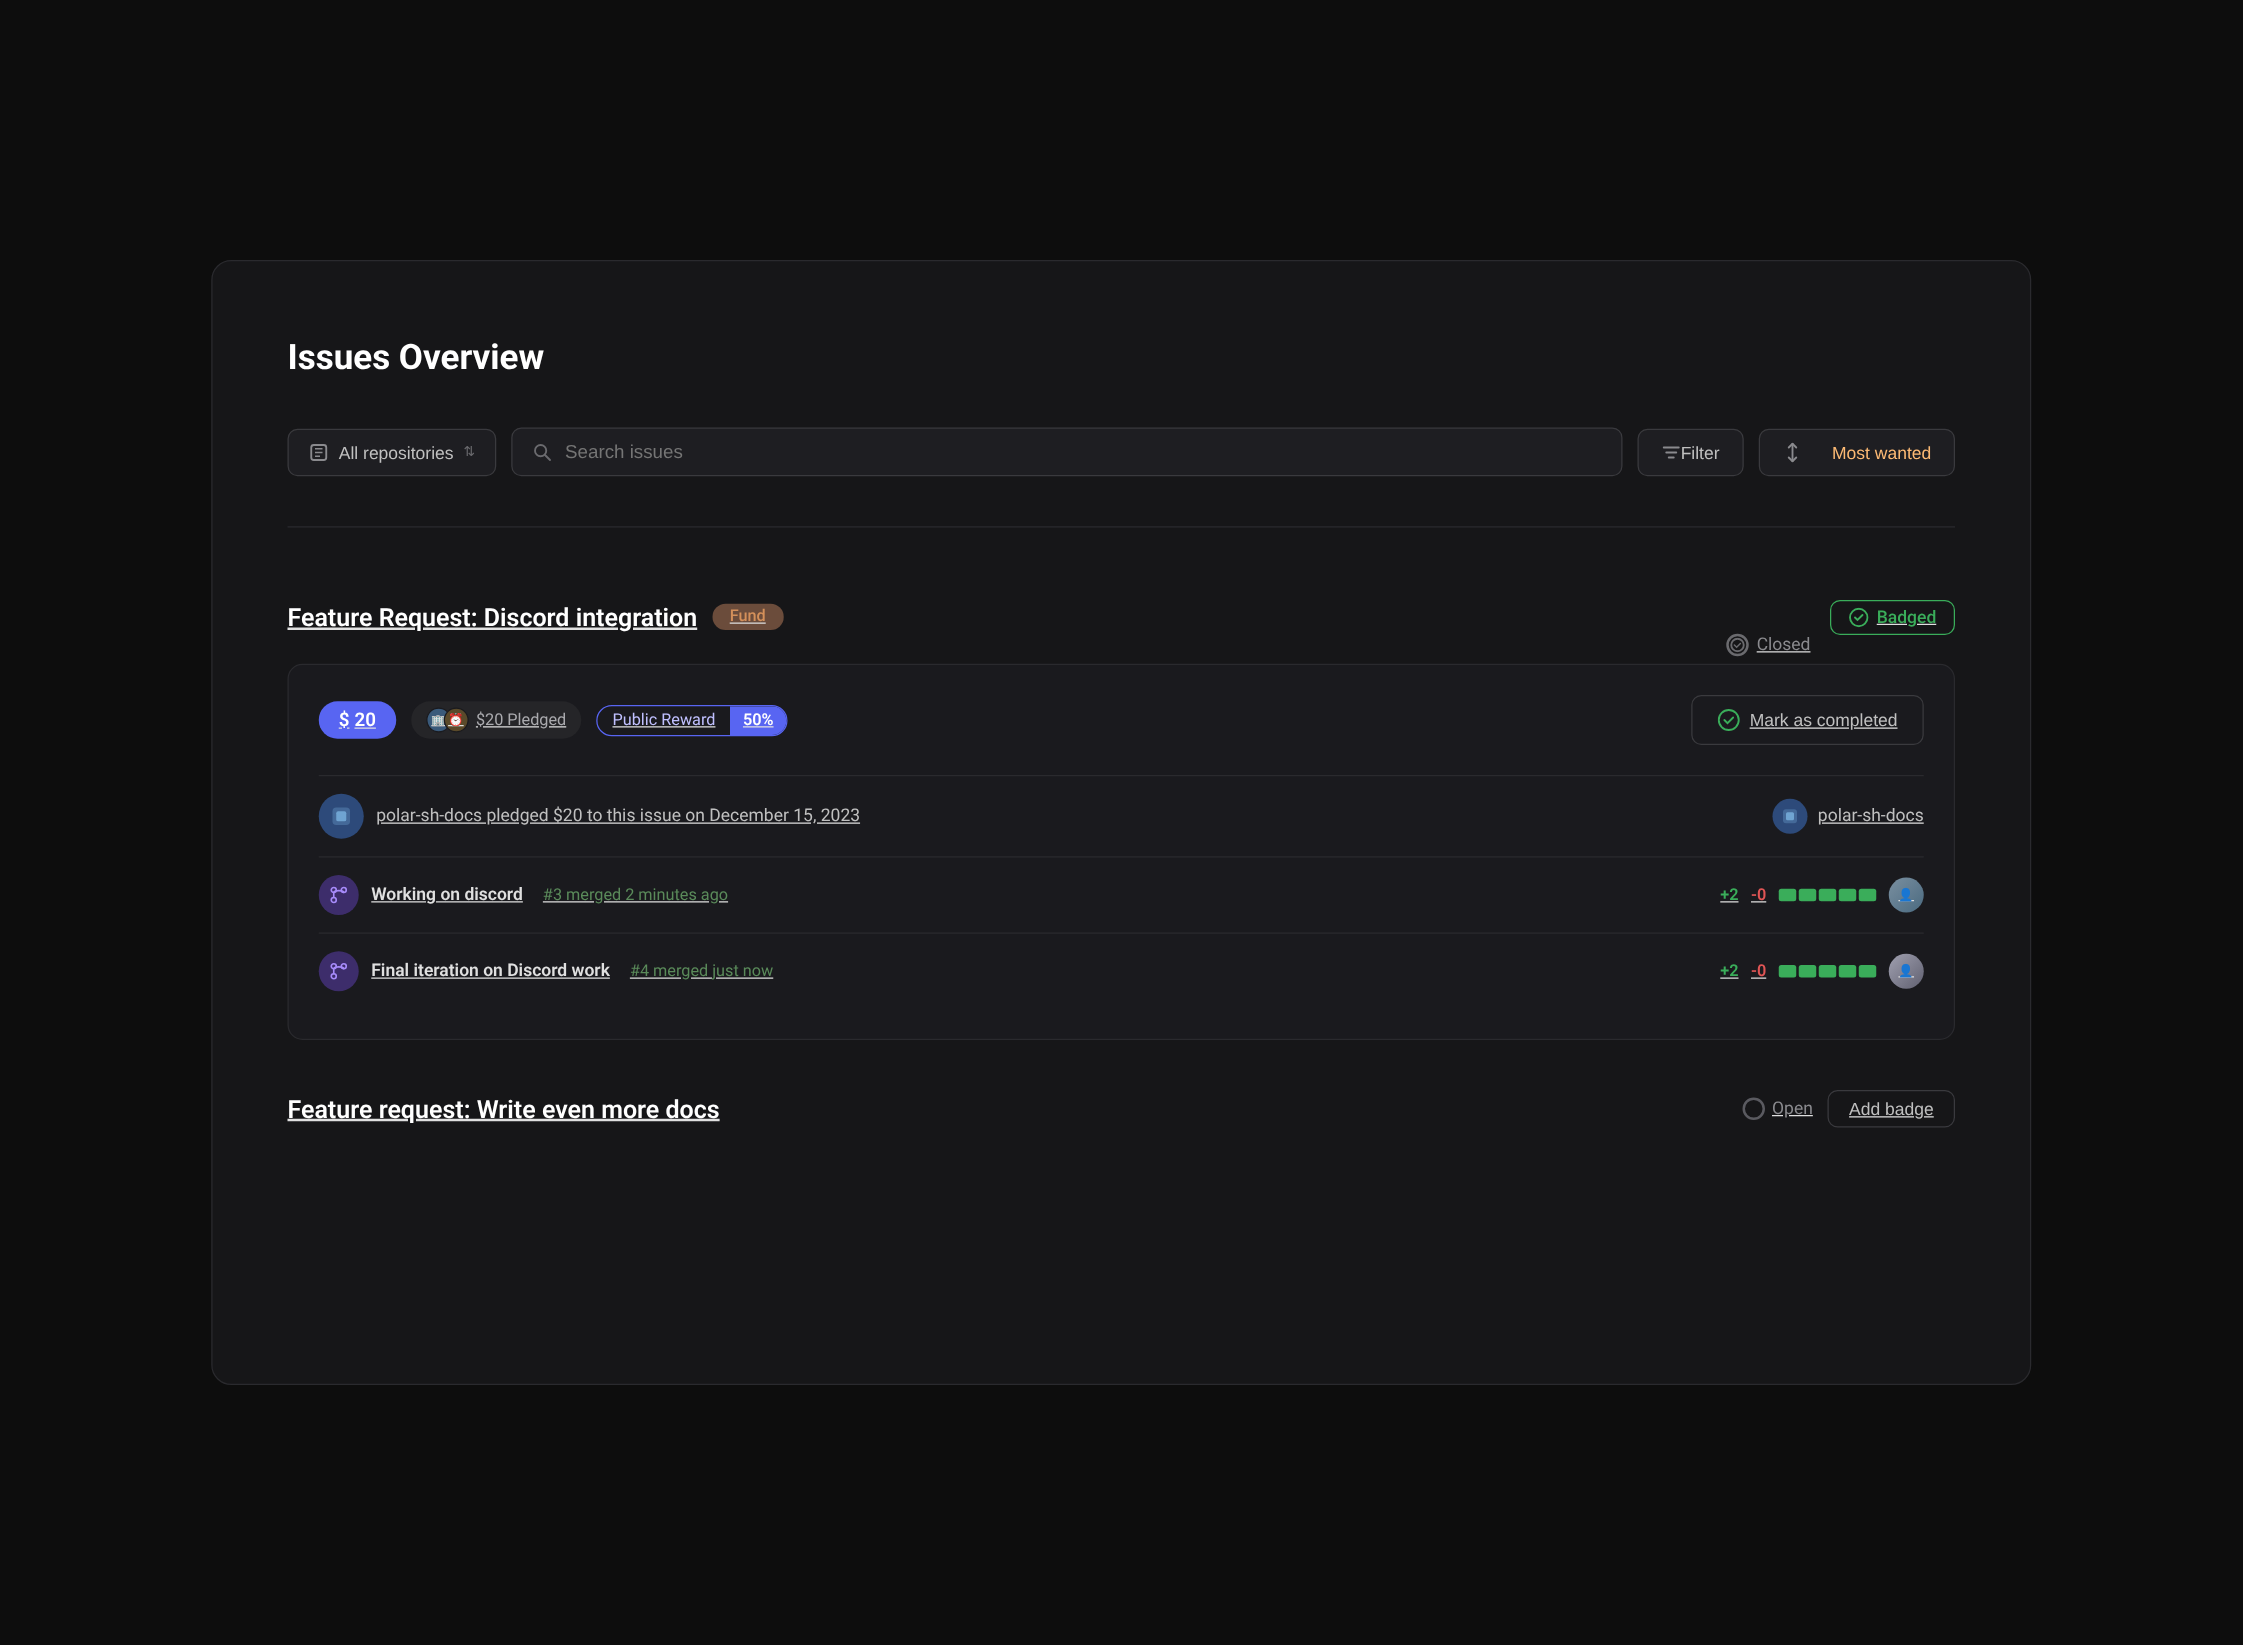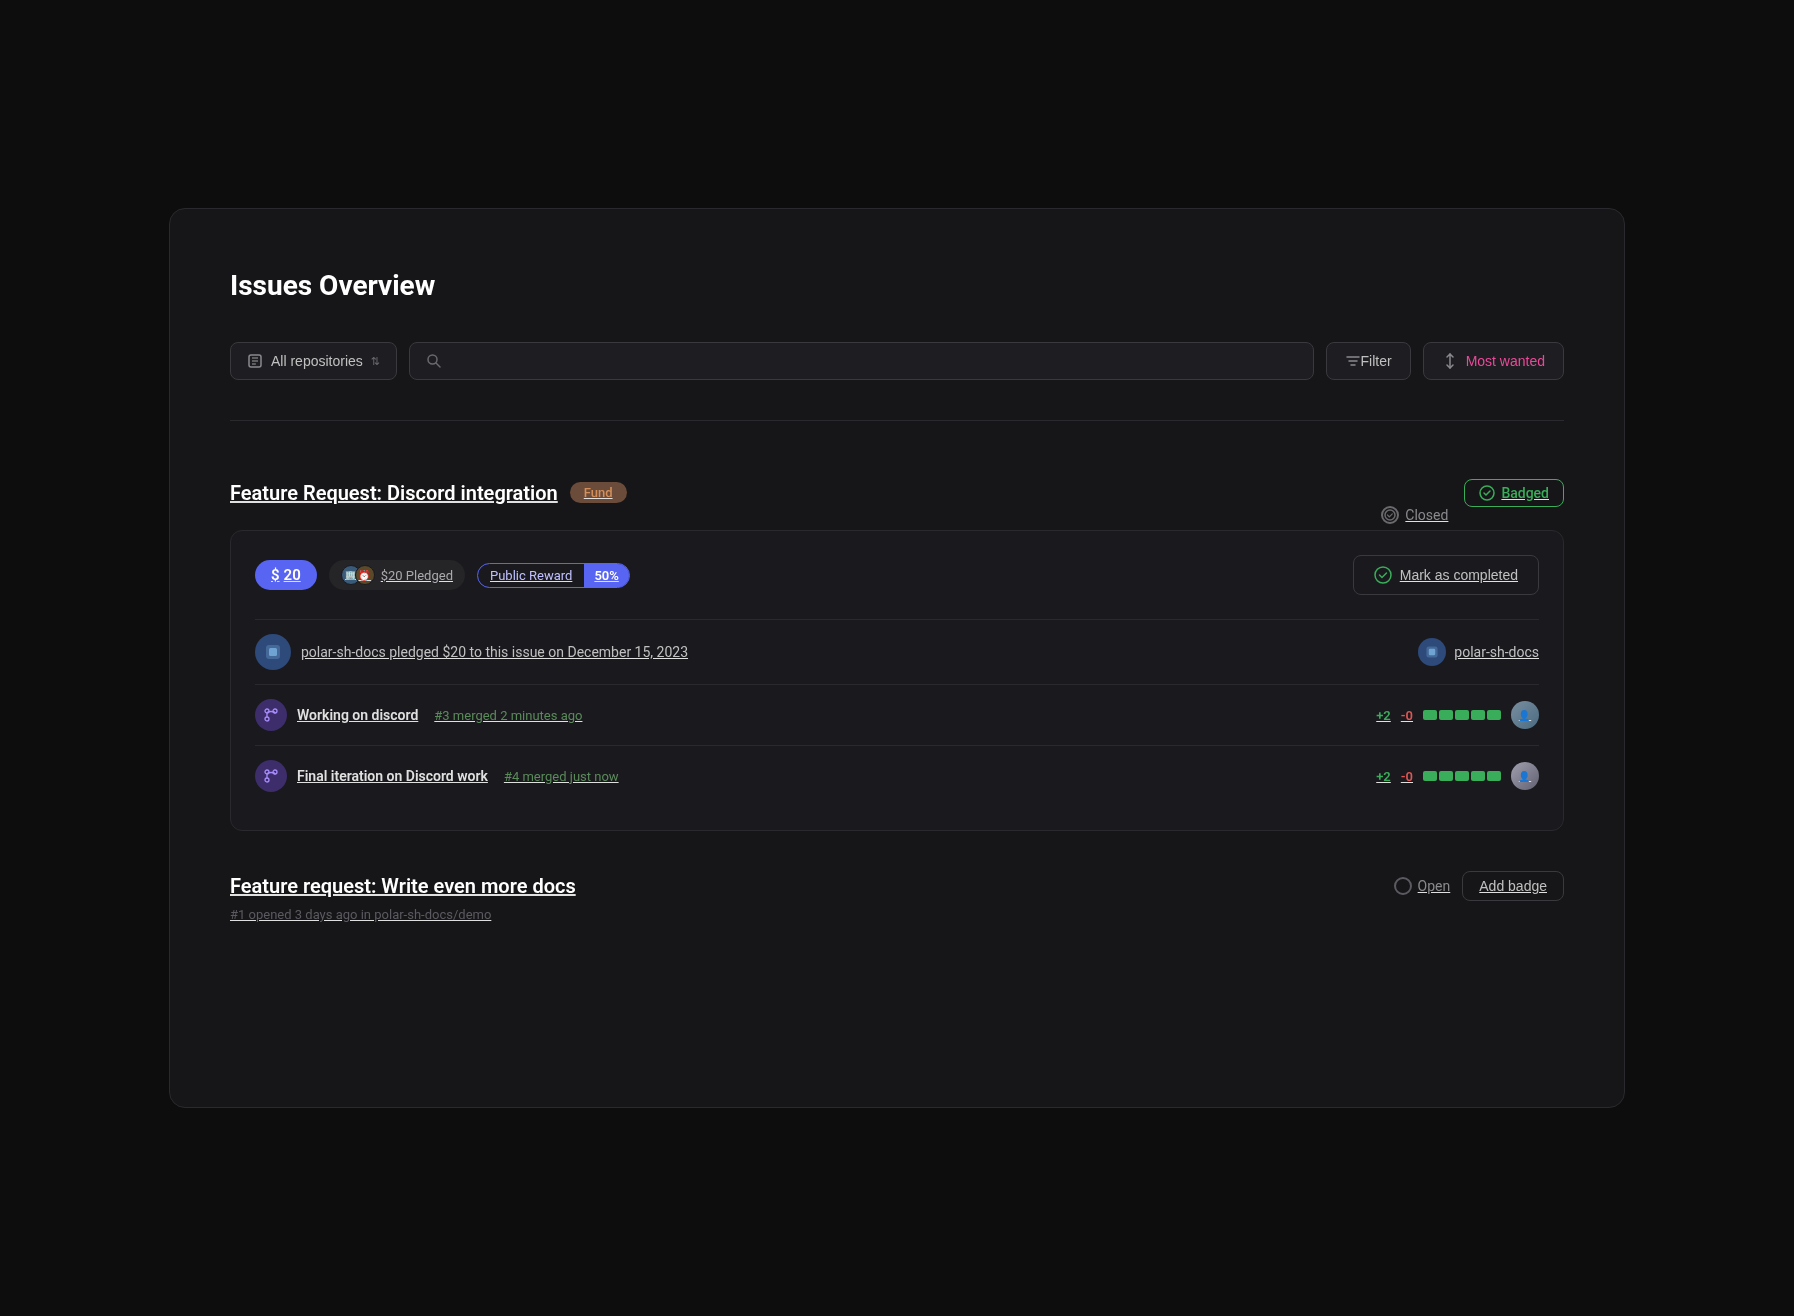--- a/index.html
+++ b/index.html
@@ -80,26 +80,26 @@
       border-radius: 8px;
       padding: 10px 18px;
       color: #c0c0c0;
       font-size: 14px;
       cursor: pointer;
     }
 
     .btn-most-wanted {
       display: flex;
       align-items: center;
-      gap: 8px;
+      gap: 24px;
       background: #1e1e22;
       border: 1px solid #3a3a3e;
       border-radius: 8px;
       padding: 10px 18px;
-      color: #ec4899;
+      color: #fdba74;
       font-size: 14px;
       cursor: pointer;
       white-space: nowrap;
     }
 
     .divider {
       border: none;
       border-top: 1px solid #2a2a2e;
       margin-bottom: 40px;
     }
@@ -466,20 +466,21 @@
       </svg>
       <span>All repositories</span>
       <span style="font-size:11px;color:#6a6a6e;">⇅</span>
     </button>
 
     <div class="search-box">
       <svg width="16" height="16" viewBox="0 0 16 16" fill="none" style="color:#6a6a6e;flex-shrink:0">
         <circle cx="6.5" cy="6.5" r="4.5" stroke="currentColor" stroke-width="1.5"></circle>
         <line x1="10" y1="10" x2="14" y2="14" stroke="currentColor" stroke-width="1.5" stroke-linecap="round"></line>
       </svg>
+      <input type="text" placeholder="Search issues" style="">
     </div>
 
     <button class="btn-filter">
       <svg width="16" height="16" viewBox="0 0 16 16" fill="none" style="color:#8a8a8e">
         <path d="M2 4h12M4 8h8M6 12h4" stroke="currentColor" stroke-width="1.5" stroke-linecap="round"></path>
       </svg>
       <span>Filter</span>
     </button>
 
     <button class="btn-most-wanted">
@@ -646,17 +647,16 @@
         <div class="status-open">
           <div class="circle-icon"></div>
           <span>Open</span>
         </div>
         <button class="btn-add-badge">
           <span>Add badge</span>
         </button>
       </div>
     </div>
 
-    <div class="issue-meta">#1 opened 3 days ago in polar-sh-docs/demo</div>
 
   </div>
 
 </div>
 
 </body></html>

